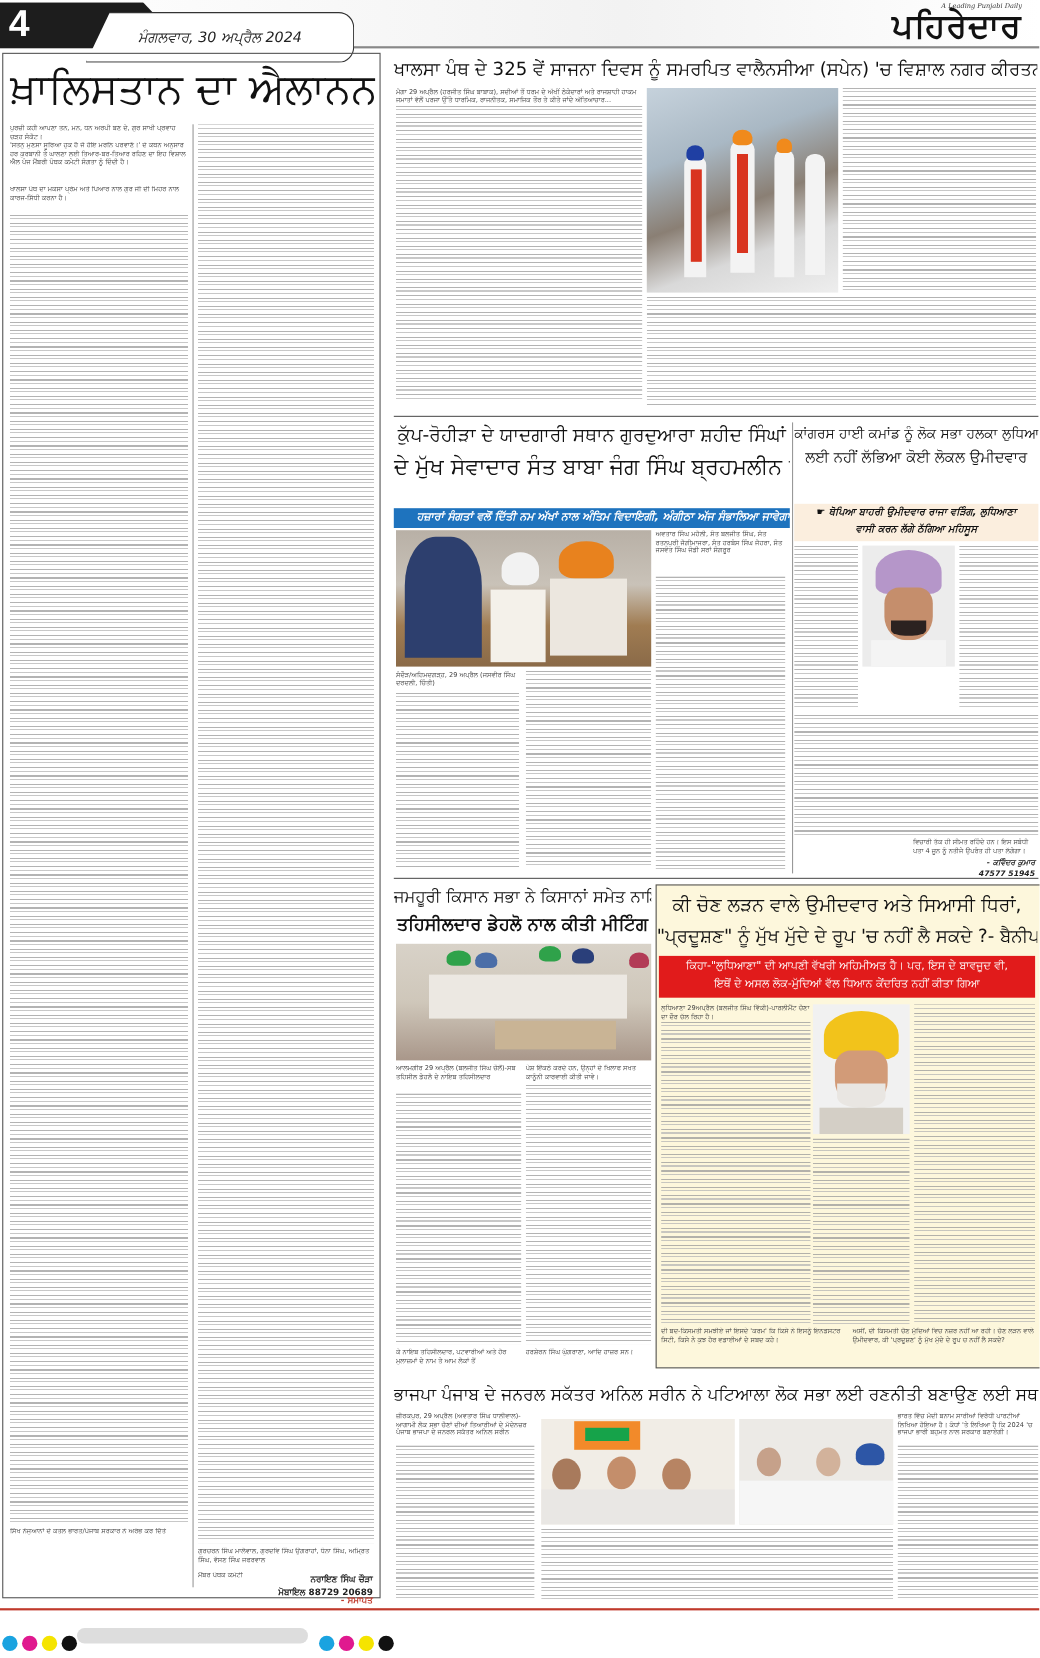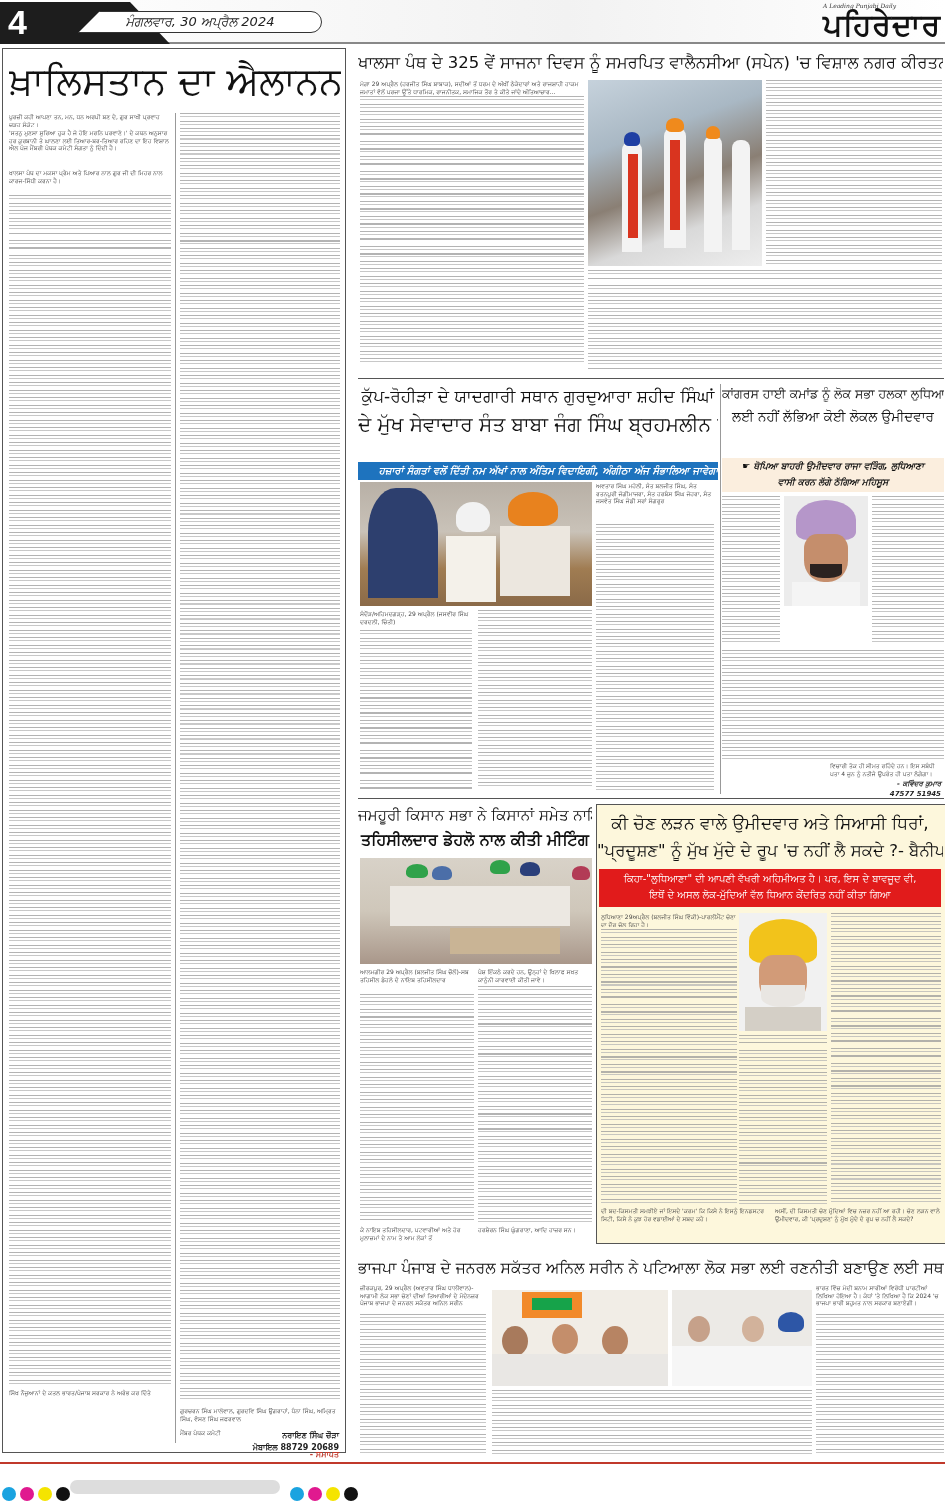--- a/index.html
+++ b/index.html
@@ -3,22 +3,22 @@
 <meta charset="utf-8">
 <style>
   * { box-sizing: border-box; margin: 0; padding: 0; }
   html, body { width: 945px; height: 1507px; background: #fff; overflow: hidden; }
   body { font-family: "DejaVu Sans", sans-serif; color: #222; position: relative; }
 
   
   .masthead { position: absolute; left: 0; top: 0; width: 945px; height: 44px; border-bottom: 2px solid #888; background: linear-gradient(90deg,#fff 0%,#f2f2f2 60%,#fff 100%); }
   .page-num-tab { position: absolute; left: 0; top: 2px; width: 170px; height: 42px; background: #1d1d1d; clip-path: polygon(0 0, 130px 0, 170px 42px, 0 42px); }
   .page-num { position: absolute; left: 8px; top: 2px; color: #fff; font: bold 34px "Liberation Sans", sans-serif; line-height: 40px; }
-  .date-pill { position: absolute; left: 78px; top: 11px; width: 244px; height: 22px; background: #fff; border: 1px solid #333; border-radius: 0 14px 14px 0; clip-path: polygon(22px 0, 100% 0, 100% 100%, 0 100%); display:flex; align-items:center; justify-content:center; font: italic 13px "DejaVu Sans", sans-serif; }
-  .logo-wrap { position: absolute; right: 4px; top: 2px; text-align: left; }
+  .date-pill { position: absolute; left: 78px; top: 11px; width: 244px; height: 46px; background: #fff; border: 1px solid #333; border-radius: 0 14px 14px 0; clip-path: polygon(22px 0, 100% 0, 100% 100%, 0 100%); display:flex; align-items:center; justify-content:center; font: italic 13px "DejaVu Sans", sans-serif; }
+  .logo-wrap { position: absolute; right: 16px; top: 2px; text-align: right; }
   .logo-tag { font: italic 6px "DejaVu Serif", serif; color: #333; }
   .logo { font: bold 30px "DejaVu Sans", sans-serif; color: #111; letter-spacing: 1px; line-height: 32px; }
 
   
   .box { position: absolute; }
   .text-fill { position: absolute; overflow: hidden; }
   .lines { width: 100%; height: 100%;
     background-image: repeating-linear-gradient(180deg, #9a9a9a 0px, #9a9a9a 1px, transparent 1px, transparent 3px, #b6b6b6 3px, #b6b6b6 4px, transparent 4px, transparent 7.5px);
     opacity: .75; }
   .col-text { font-size: 6px; line-height: 7.5px; color: #444; overflow: hidden; }

